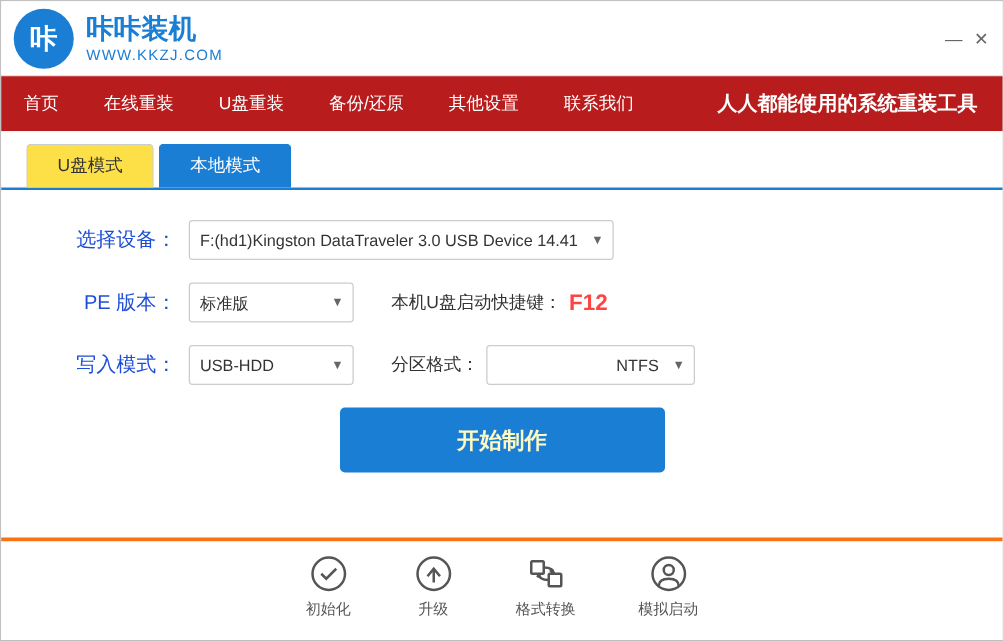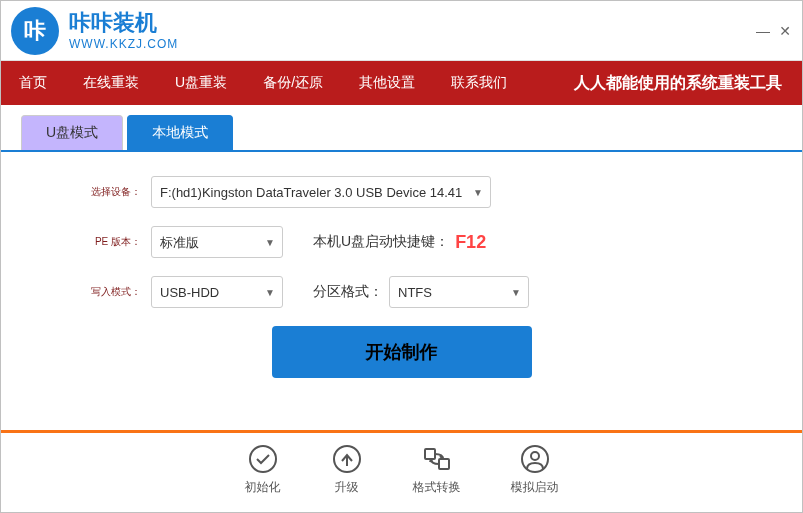--- a/index.html
+++ b/index.html
@@ -130,21 +130,21 @@
     }
 
     .tab {
       padding: 8px 24px;
       font-size: 14px;
       cursor: pointer;
       border: 1px solid #ccc;
       border-bottom: none;
       margin-right: 4px;
       border-radius: 4px 4px 0 0;
-      background: #c4b5fd;
+      background: #fde047;
       color: #333;
     }
 
     .tab.active {
       background: #1a7ed4;
       color: white;
       border-color: #1a7ed4;
     }
 
     
@@ -153,37 +153,38 @@
       flex: 1;
     }
 
     .form-row {
       display: flex;
       align-items: center;
       margin-bottom: 18px;
     }
 
     .form-label {
-      font-size: 10px;
-      color: #7f1d1d;
+      font-size: 16px;
+      color: #1d4ed8;
       min-width: 80px;
       text-align: right;
       margin-right: 10px;
     }
 
     .form-select-wide {
       width: 340px;
     }
 
     .form-select-medium {
       width: 132px;
     }
 
     .form-select-small {
-      width: 140px;
+      width: 167px;
+      text-align: right;
     }
 
     .form-select-wrapper {
       position: relative;
       display: inline-flex;
       align-items: center;
     }
 
     .select-native {
       appearance: none;
@@ -223,21 +224,21 @@
 
     
     .start-btn-row {
       display: flex;
       justify-content: center;
       margin: 10px 0 20px 0;
     }
 
     .start-btn {
       background: #1a7ed4;
-      color: #000000;
+      color: #fef9c3;
       border: none;
       border-radius: 4px;
       font-size: 18px;
       font-weight: bold;
       padding: 14px 0;
       width: 260px;
       cursor: pointer;
       font-family: 'Microsoft YaHei', SimHei, sans-serif;
     }
 

